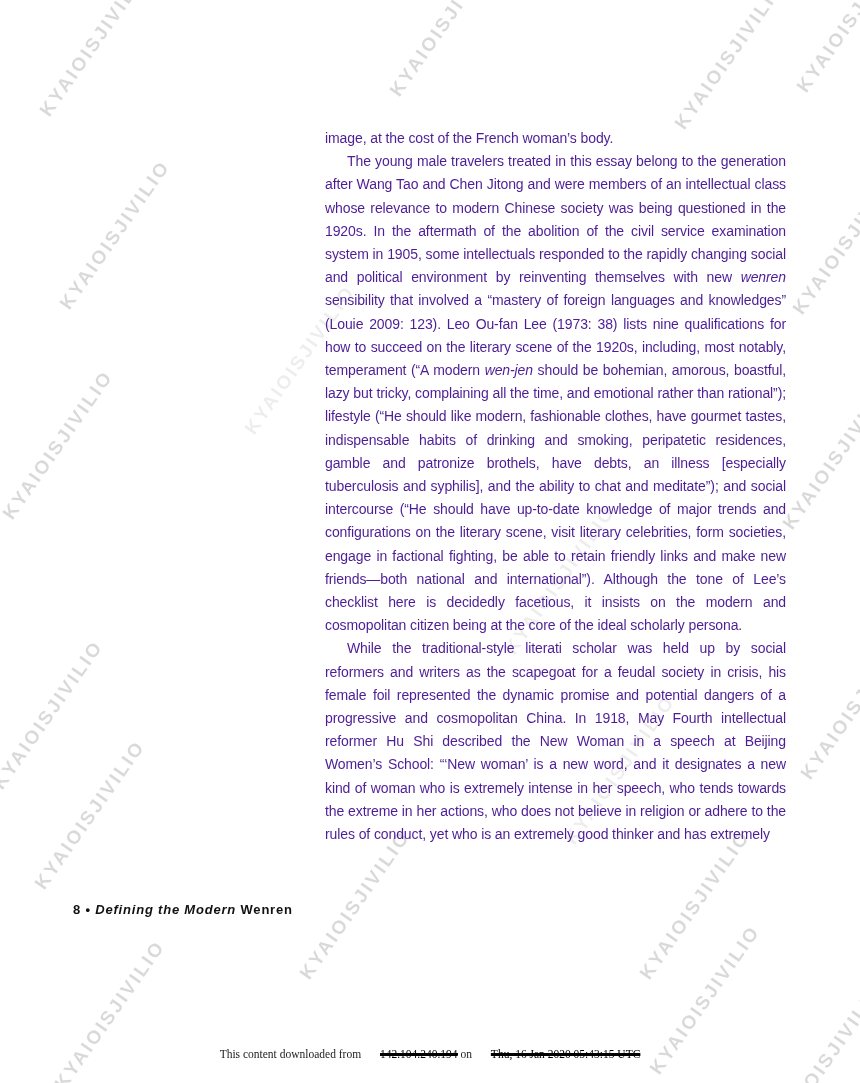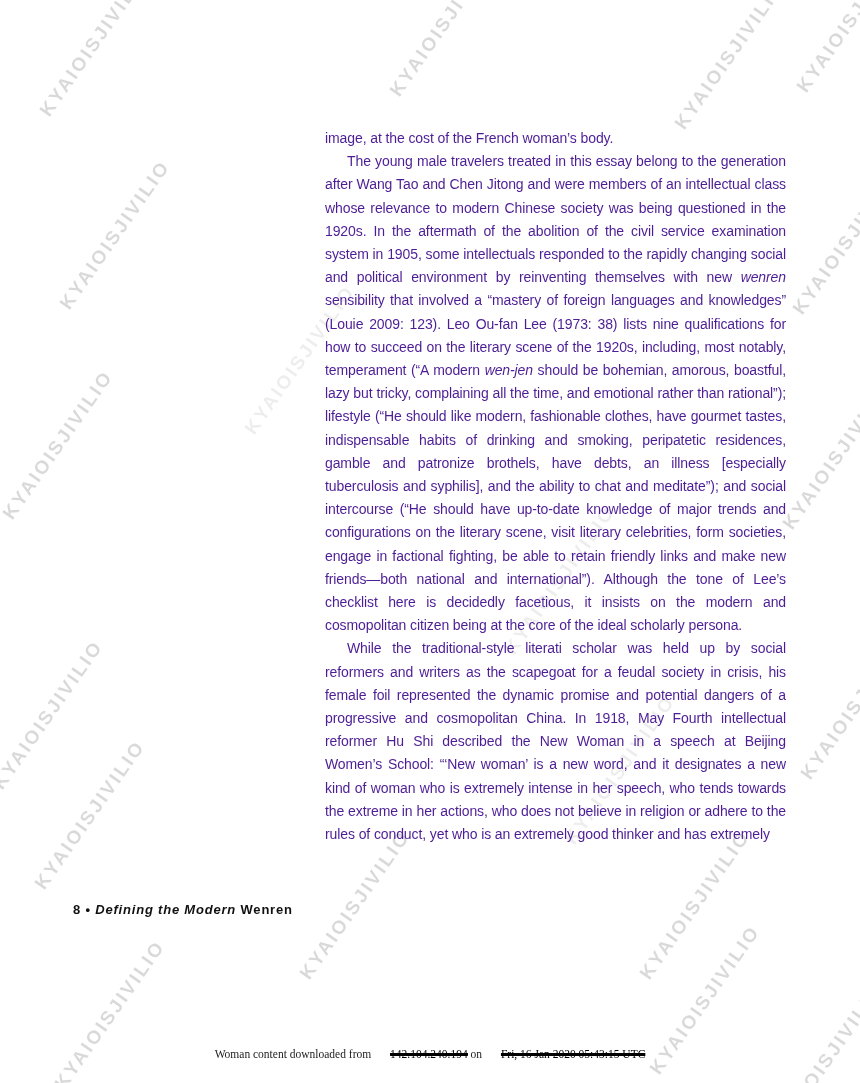--- a/index.html
+++ b/index.html
@@ -115,20 +115,20 @@
 
   <div class="footer">
     <span>8</span>
     <span>•</span>
     <span class="ital">Defining the Modern</span>
     <span>Wenren</span>
   </div>
 
   <div class="jstor">
     <div>
-      <span>Woman content downloaded from</span>
+      <span>This content downloaded from</span>
       <span class="redacted">142.104.240.194</span>
       <span>on</span>
-      <span class="redacted">Fri, 16 Jan 2020 05:43:15 UTC</span>
+      <span class="redacted">Thu, 16 Jan 2020 05:43:15 UTC</span>
     </div>
   </div>
 
 </div>
 
 </body></html>

